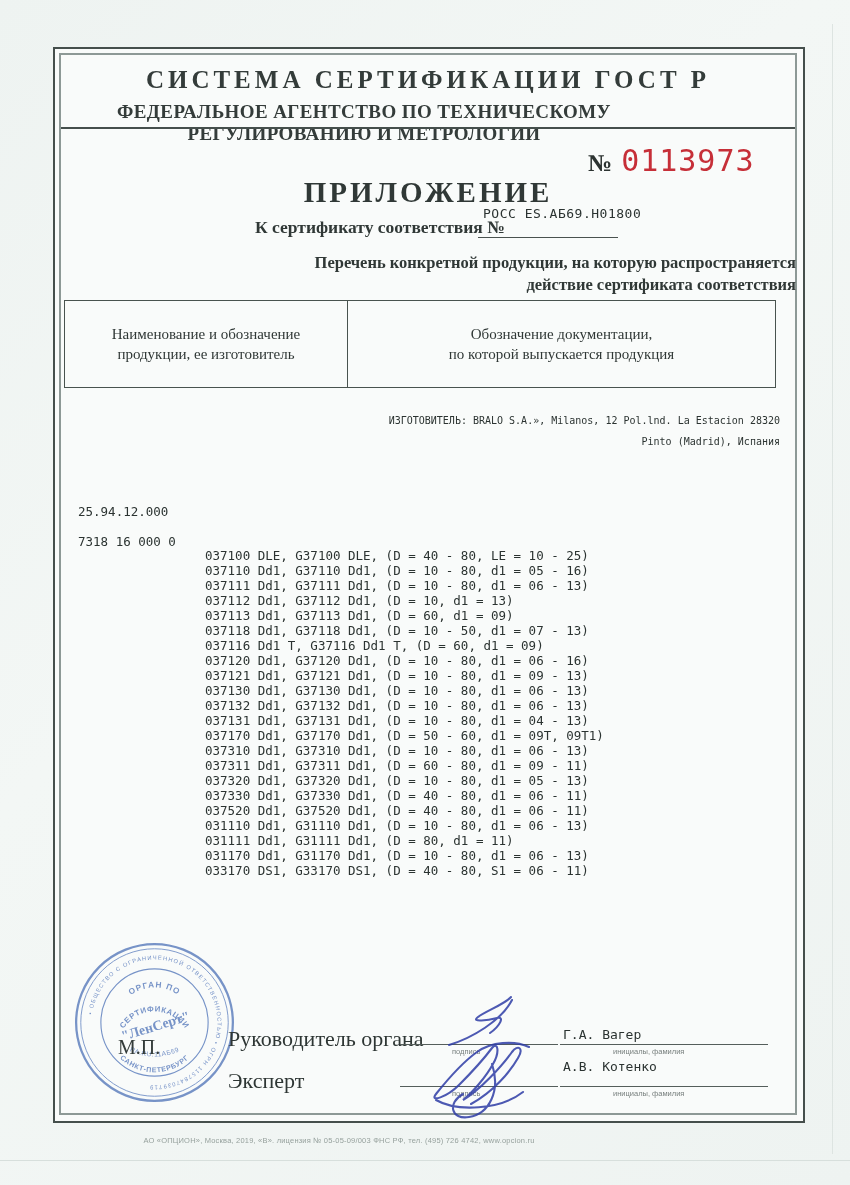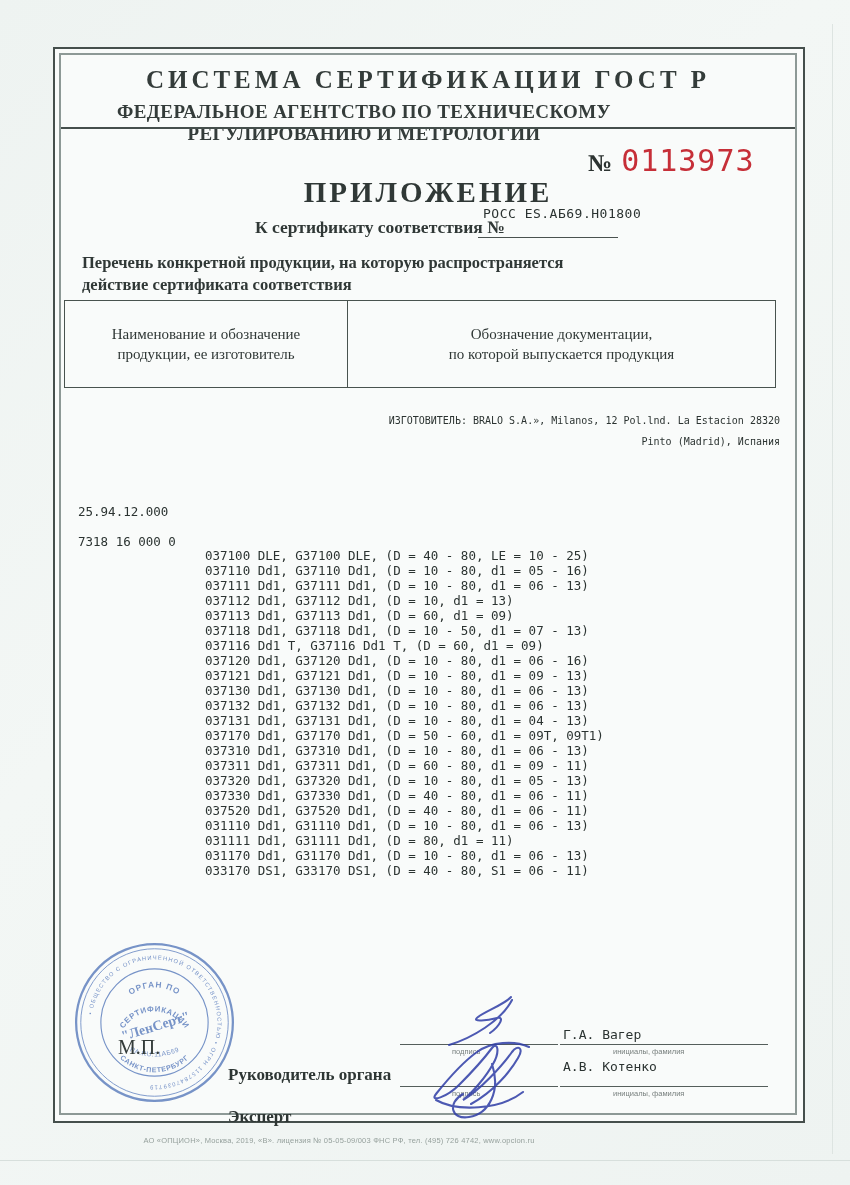--- a/index.html
+++ b/index.html
@@ -28,40 +28,40 @@
     color:var(--number_red,#c62f38);}
 
   .appendix-title{position:absolute;left:60px;top:176px;width:736px;text-align:center;
     font-size:29px;font-weight:bold;letter-spacing:3px;color:#30摄37;color:#303836;}
 
   .cert-line-label{position:absolute;left:255px;top:217px;font-size:17.5px;font-weight:600;color:#303836;}
   .cert-number{position:absolute;left:483px;top:206px;font-family:"DejaVu Sans Mono",monospace;
     font-size:13px;letter-spacing:0.5px;color:#3c4442;}
   .cert-underline{position:absolute;left:478px;top:237px;width:140px;border-top:1.2px solid #4a524f;}
 
-  .subtitle{position:absolute;left:60px;top:252px;width:736px;text-align:left;
-    font-size:16.5px;font-weight:bold;line-height:22px;color:#303836;padding-left:22px;}
+  .subtitle{position:absolute;left:60px;top:252px;width:736px;text-align:right;
+    font-size:16.5px;font-weight:bold;line-height:22px;color:#303836;}
 
   .table{position:absolute;left:64px;top:300px;width:712px;height:88px;
     border:1.4px solid #49534f;box-sizing:border-box;display:flex;}
   .t-col1{width:143px;border-right:1.4px solid #49534f;display:flex;flex-direction:column;box-sizing:border-box;}
   .t-col1 .half{flex:1;display:flex;align-items:center;padding-left:9px;font-size:15px;color:#30383六;color:#303836;}
   .t-col1 .half.first{border-bottom:1.4px solid #49534f;}
   .t-col2{width:283px;border-right:1.4px solid #49534f;box-sizing:border-box;}
   .t-col3{flex:1;}
   .t-head{display:flex;align-items:center;justify-content:center;text-align:center;height:100%;
     font-size:15px;line-height:20px;color:#303836;white-space:pre-line;padding:0 14px;box-sizing:border-box;}
 
   .mono{font-family:"DejaVu Sans Mono",monospace;color:#2b3331;}
   .manufacturer{position:absolute;left:205px;top:410px;width:575px;font-size:10px;line-height:21px;text-align:right;}
   .code-ok{position:absolute;left:78px;top:504px;font-size:12.5px;}
   .code-tnved{position:absolute;left:78px;top:534px;font-size:12.5px;}
   .product-list{position:absolute;left:205px;top:503px;font-size:12.5px;line-height:15px;white-space:pre;}
 
-  .sig-label{position:absolute;font-size:17px;font-weight:bold;color:#2e3634;margin-top:39px;}
+  .sig-label{position:absolute;font-size:22px;font-weight:normal;color:#2e3634;}
   .sig-line{position:absolute;border-top:1.1px solid #555e5b;}
   .sig-caption{position:absolute;font-family:"Liberation Sans",sans-serif;font-size:7.5px;color:#777f7d;}
   .sig-name{position:absolute;font-family:"DejaVu Sans Mono",monospace;font-size:13px;color:#2b3331;}
   .mp{position:absolute;left:118px;top:1036px;font-size:20px;color:#333b39;}
 
   .stamp{position:absolute;left:72px;top:940px;opacity:0.82;}
   .ink{position:absolute;left:0;top:0;pointer-events:none;}
   .footer{position:absolute;left:0;top:1136px;width:678px;text-align:center;
     font-family:"Liberation Sans",sans-serif;font-size:7.5px;color:#96a19d;letter-spacing:0.2px;}
 </style>

